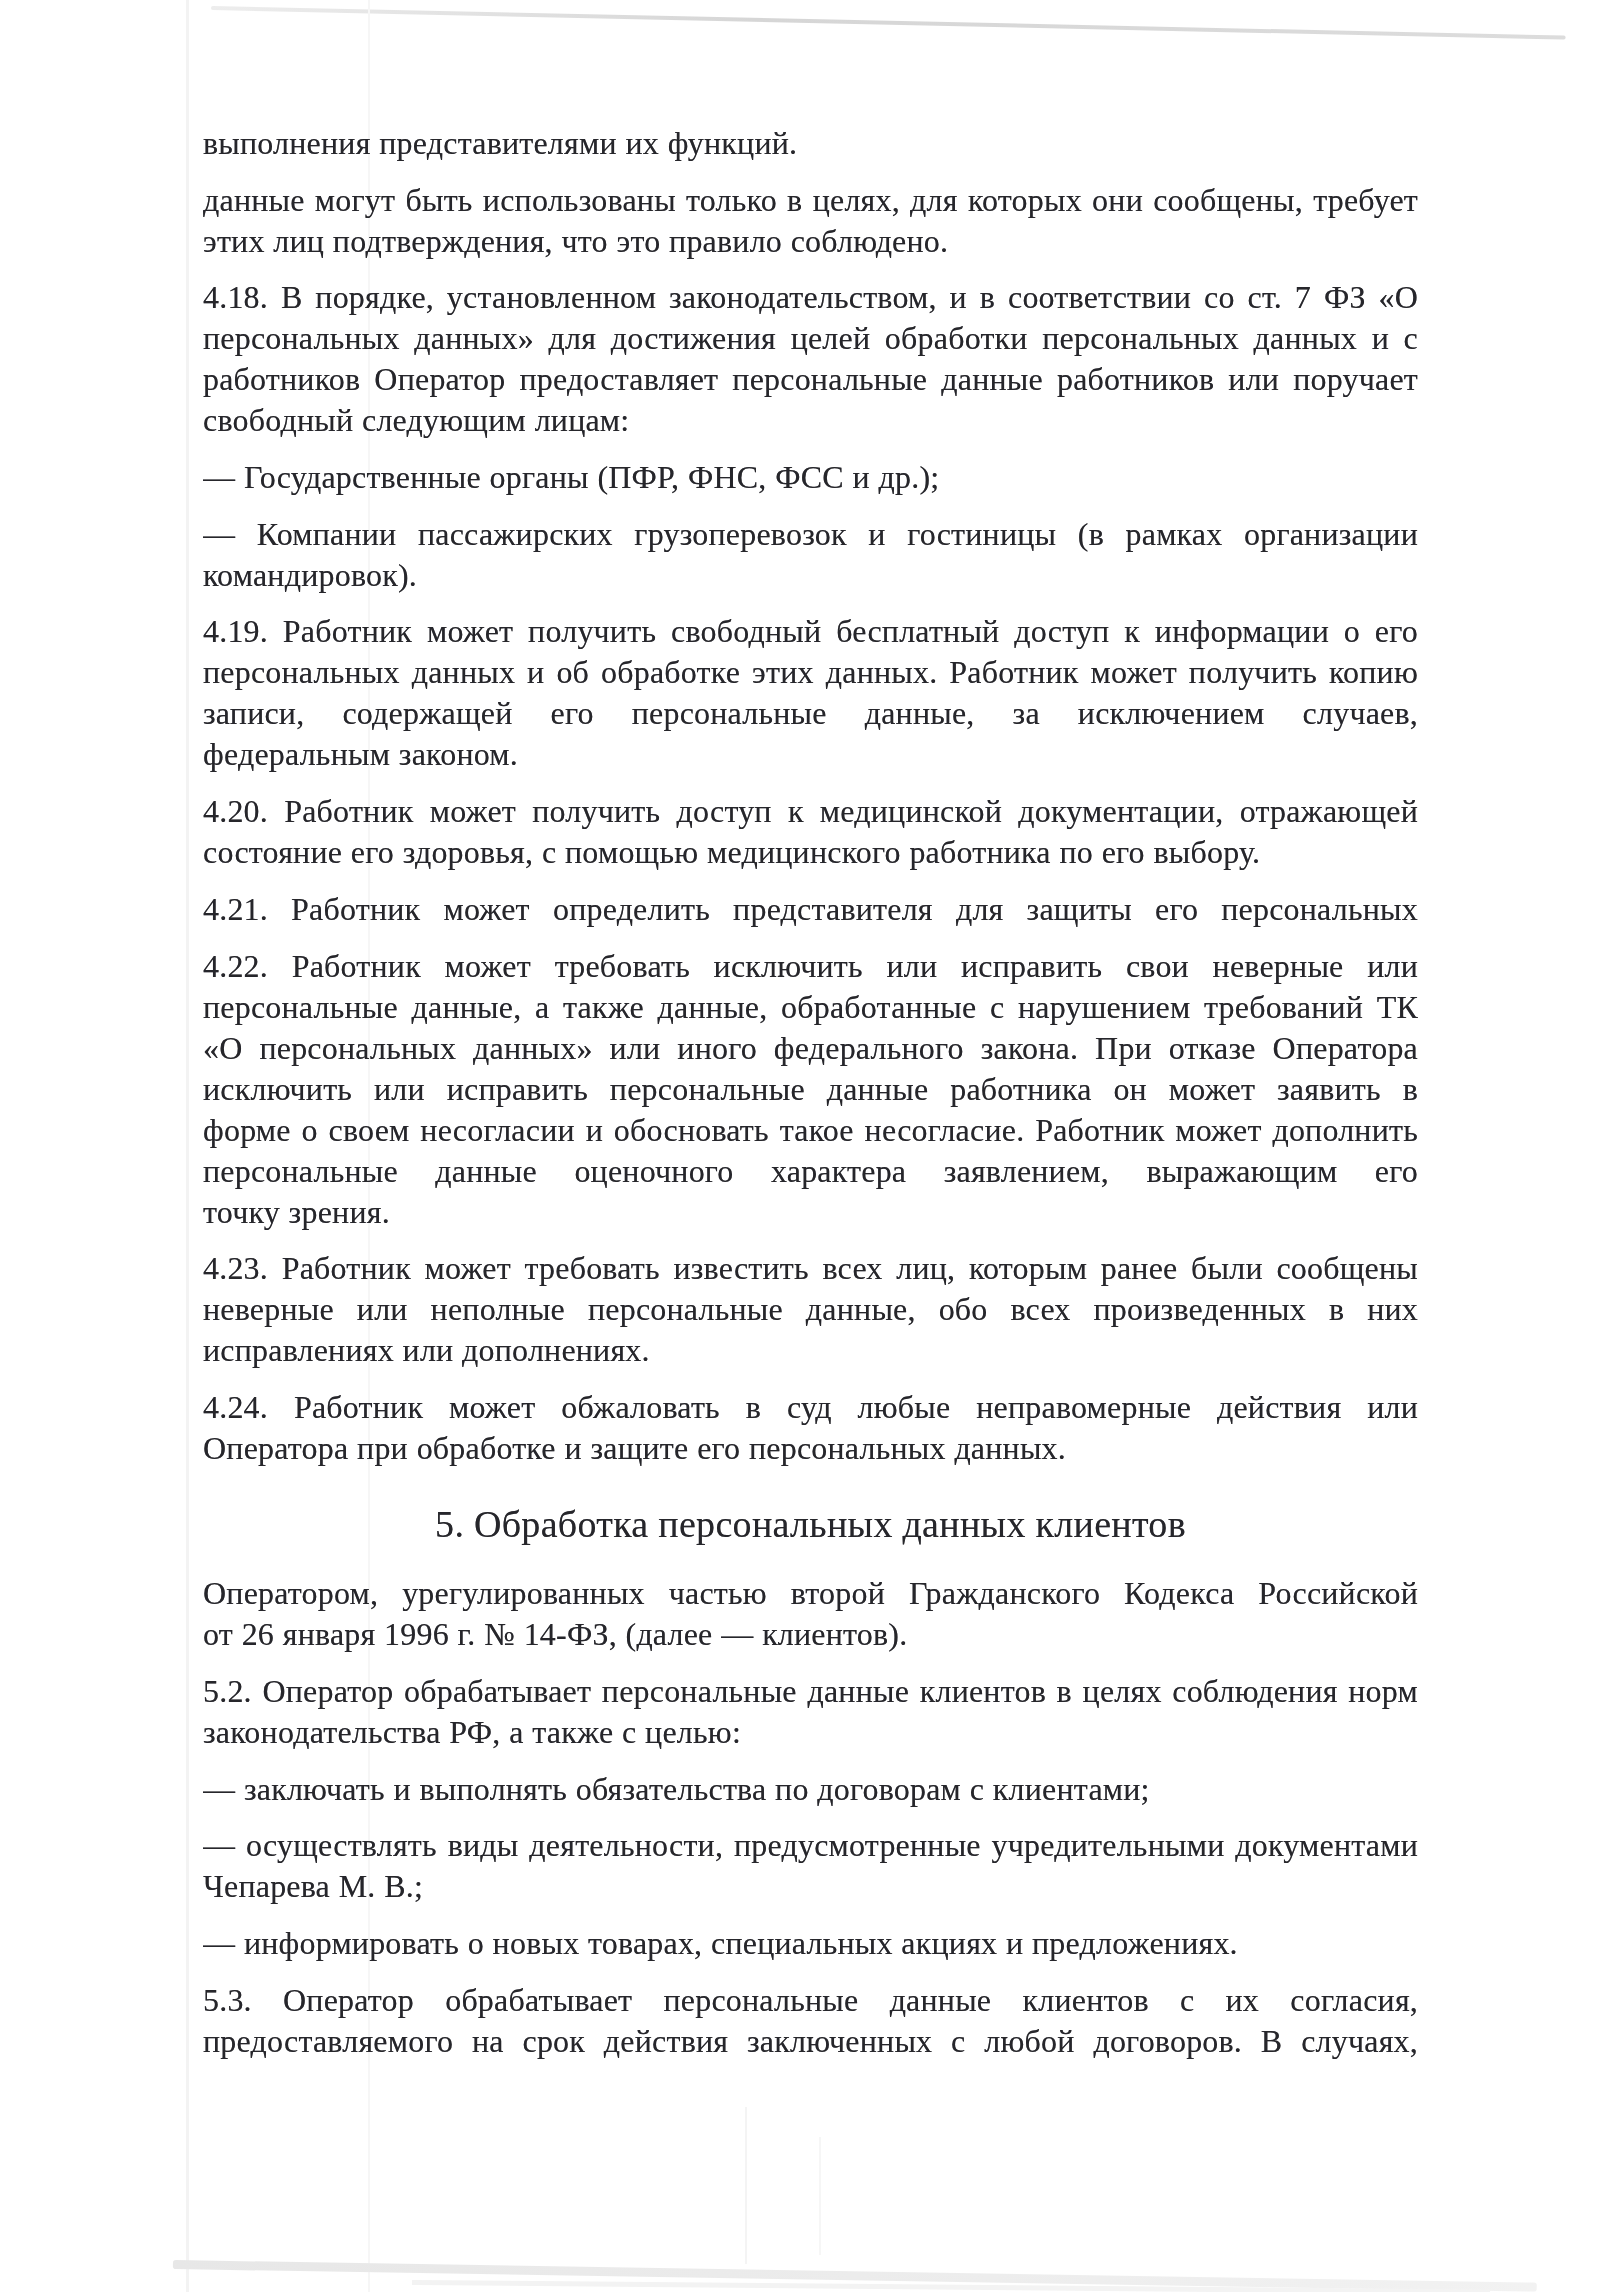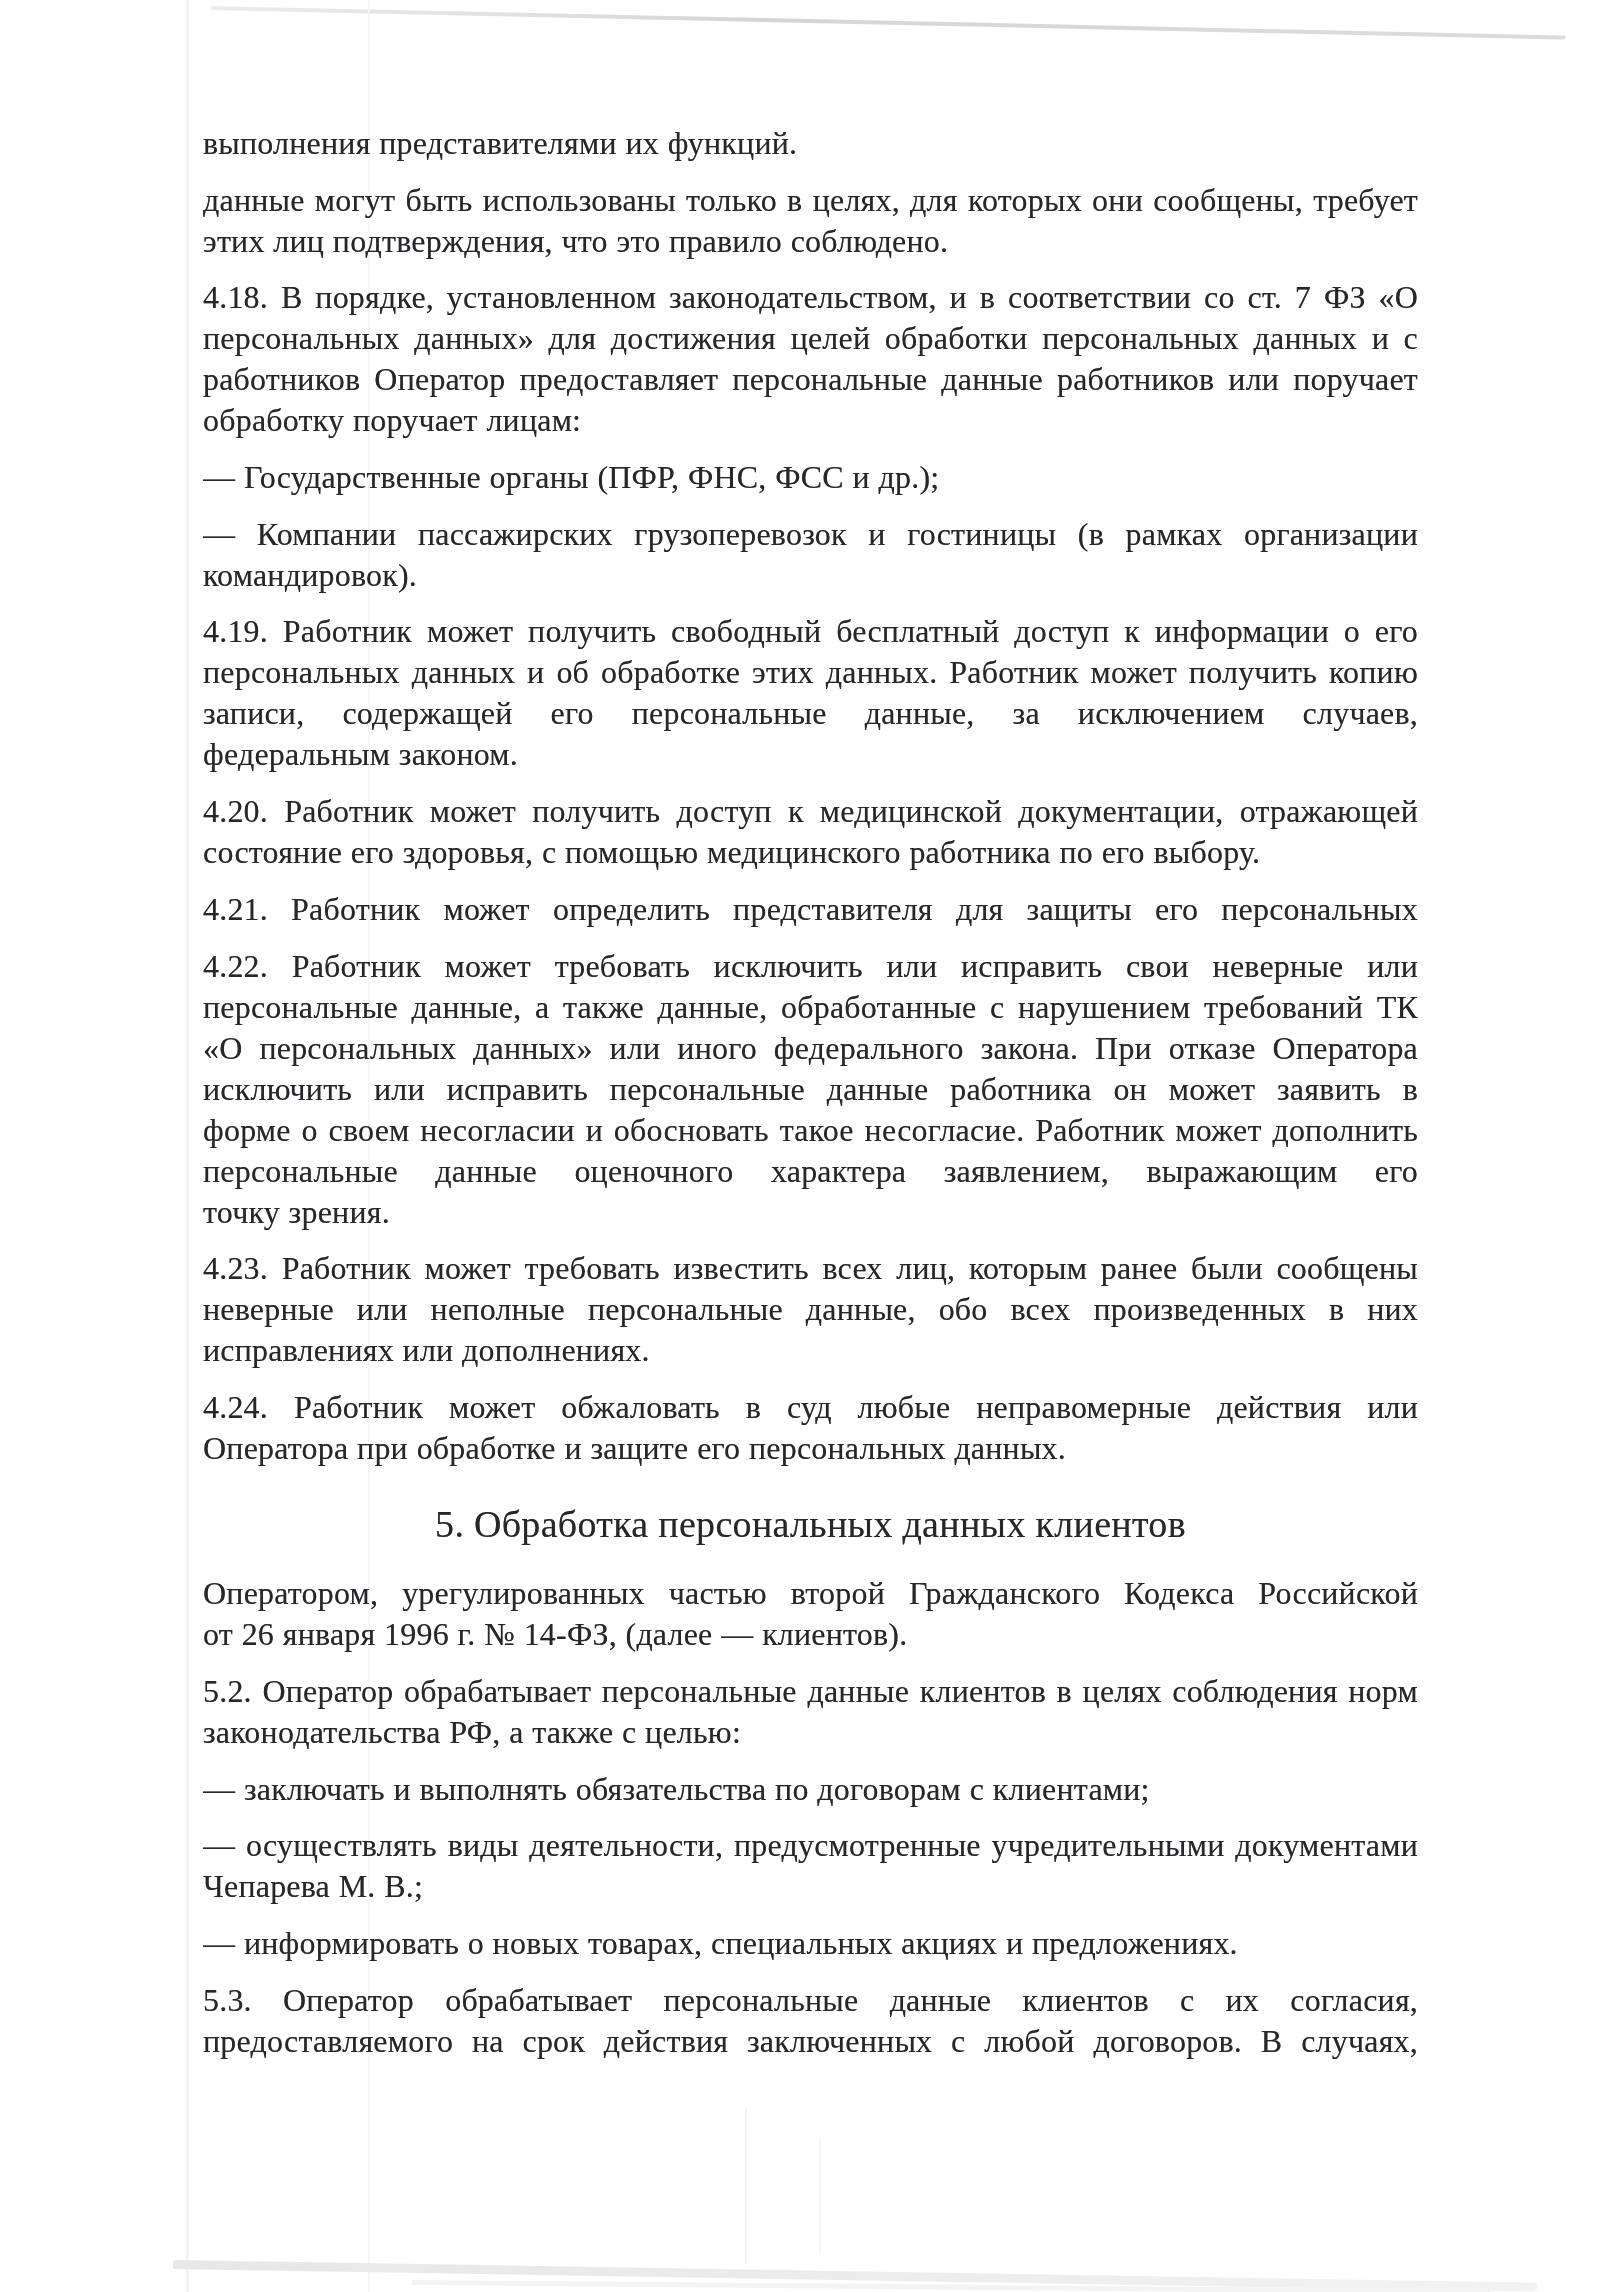--- a/index.html
+++ b/index.html
@@ -92,21 +92,21 @@
 
     <section class="para">
       <div class="ln">данные могут быть использованы только в целях, для которых они сообщены, требует от</div>
       <div class="ln last">этих лиц подтверждения, что это правило соблюдено.</div>
     </section>
 
     <section class="para">
       <div class="ln">4.18. В порядке, установленном законодательством, и в соответствии со ст. 7 ФЗ «О</div>
       <div class="ln">персональных данных» для достижения целей обработки персональных данных и с согласия</div>
       <div class="ln">работников Оператор предоставляет персональные данные работников или поручает их</div>
-      <div class="ln last">обработку поручает лицам:</div>
+      <div class="ln last">свободный следующим лицам:</div>
     </section>
 
     <section class="para">
       <div class="ln last">— Государственные органы (ПФР, ФНС, ФСС и др.);</div>
     </section>
 
     <section class="para">
       <div class="ln">— Компании пассажирских грузоперевозок и гостиницы (в рамках организации</div>
       <div class="ln last">командировок).</div>
     </section>

